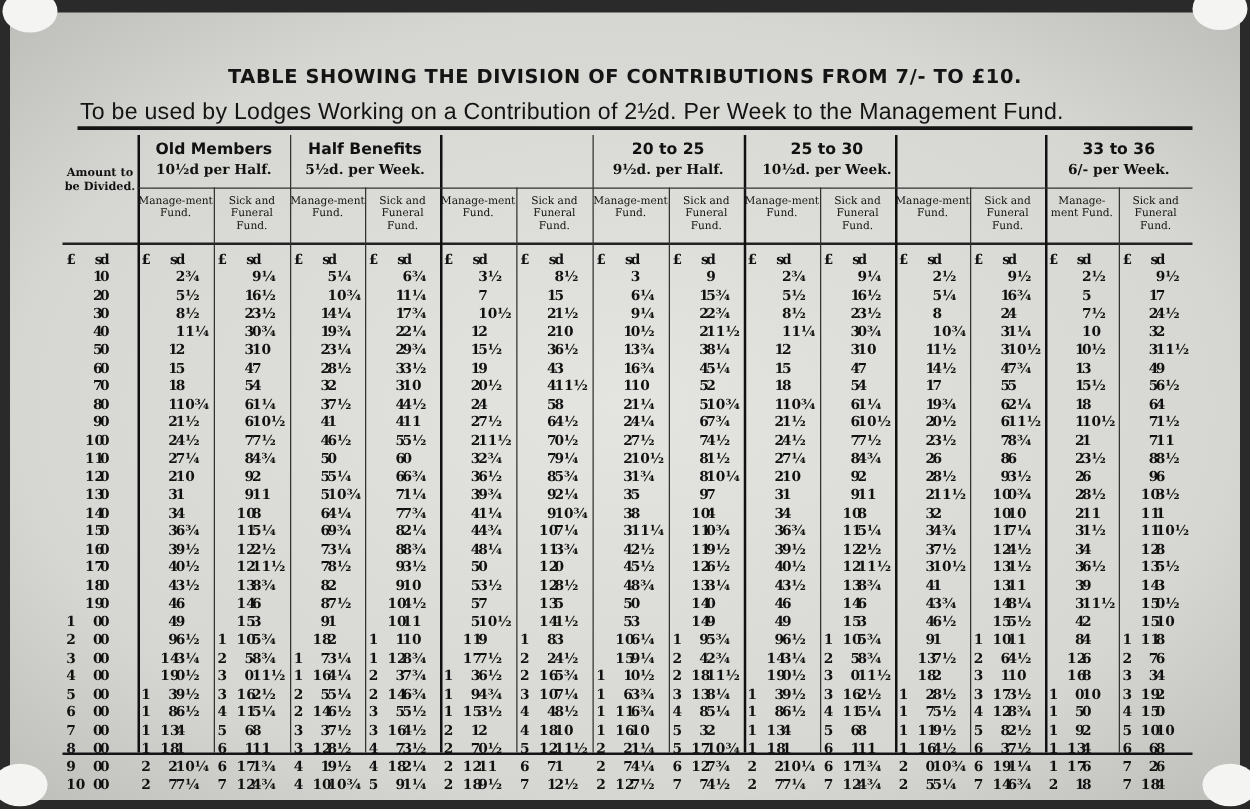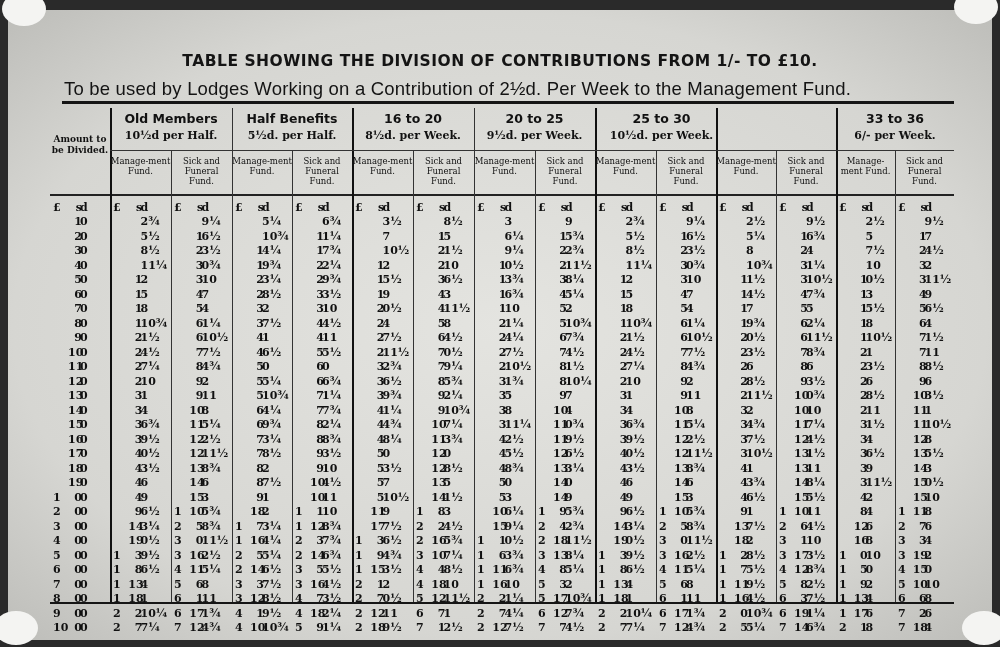--- a/index.html
+++ b/index.html
@@ -54,21 +54,21 @@
 </style>
 </head>
 <body>
 
 <div class="sheet"></div>
 <div class="corner" style="left:2px;top:-8px"></div>
 <div class="corner" style="right:2px;top:-10px"></div>
 <div class="corner" style="left:-6px;bottom:2px"></div>
 <div class="corner" style="right:-6px;bottom:2px"></div>
 
-<div class="title1">TABLE SHOWING THE DIVISION OF CONTRIBUTIONS FROM 1/- TO £10.</div>
+<div class="title1">TABLE SHOWING THE DIVISION OF CONTRIBUTIONS FROM 7/- TO £10.</div>
 <div class="title2">To be used by Lodges Working on a Contribution of 2½d. Per Week to the Management Fund.</div>
 <div class="rule-top"></div>
 
 <div class="grid" id="grid">
   <div class="amt-head">Amount to be Divided.</div>
   <div class="hrule"></div>
   <div class="body" id="tbody">
       <div class="row unit-row" style="top:0px">
         <span class="cell" style="left: 3px; width: 12px; text-align: left;">£</span>
         <span class="cell" style="left: 18px; width: 14px; text-align: right;">s</span>
@@ -1486,39 +1486,35 @@
       <span class="t1">Old Members</span>
       <span class="t2">10½d per Half.</span>
     </div>
     <div class="gsep" style="left:60px;width:122px"></div>
     <div class="sub" style="left:60px;width:61px">Manage-ment Fund.</div>
     <div class="sub" style="left:121px;width:61px">Sick and Funeral Fund.</div>
     <div class="vline" style="left:182px"></div>
     <div class="vline" style="left:242px;top:46px;height:452px"></div>
     <div class="ghead" style="left:182px;width:120px">
       <span class="t1">Half Benefits</span>
-      <span class="t2">5½d. per Half.</span>
+      <span class="t2">5½d. per Week.</span>
     </div>
     <div class="gsep" style="left:182px;width:120px"></div>
     <div class="sub" style="left:182px;width:60px">Manage-ment Fund.</div>
     <div class="sub" style="left:242px;width:60px">Sick and Funeral Fund.</div>
     <div class="vline vthick" style="left:302px"></div>
     <div class="vline" style="left:363px;top:46px;height:452px"></div>
-    <div class="ghead" style="left:302px;width:122px">
-      <span class="t1">16 to 20</span>
-      <span class="t2">8½d. per Week.</span>
-    </div>
     <div class="gsep" style="left:302px;width:122px"></div>
     <div class="sub" style="left:302px;width:61px">Manage-ment Fund.</div>
     <div class="sub" style="left:363px;width:61px">Sick and Funeral Fund.</div>
     <div class="vline" style="left:424px"></div>
     <div class="vline" style="left:485px;top:46px;height:452px"></div>
     <div class="ghead" style="left:424px;width:121px">
       <span class="t1">20 to 25</span>
-      <span class="t2">9½d. per Week.</span>
+      <span class="t2">9½d. per Half.</span>
     </div>
     <div class="gsep" style="left:424px;width:121px"></div>
     <div class="sub" style="left:424px;width:61px">Manage-ment Fund.</div>
     <div class="sub" style="left:485px;width:60px">Sick and Funeral Fund.</div>
     <div class="vline vthick" style="left:545px"></div>
     <div class="vline" style="left:606px;top:46px;height:452px"></div>
     <div class="ghead" style="left:545px;width:133px">
       <span class="t1">25 to 30</span>
       <span class="t2">10½d. per Week.</span>
     </div>

